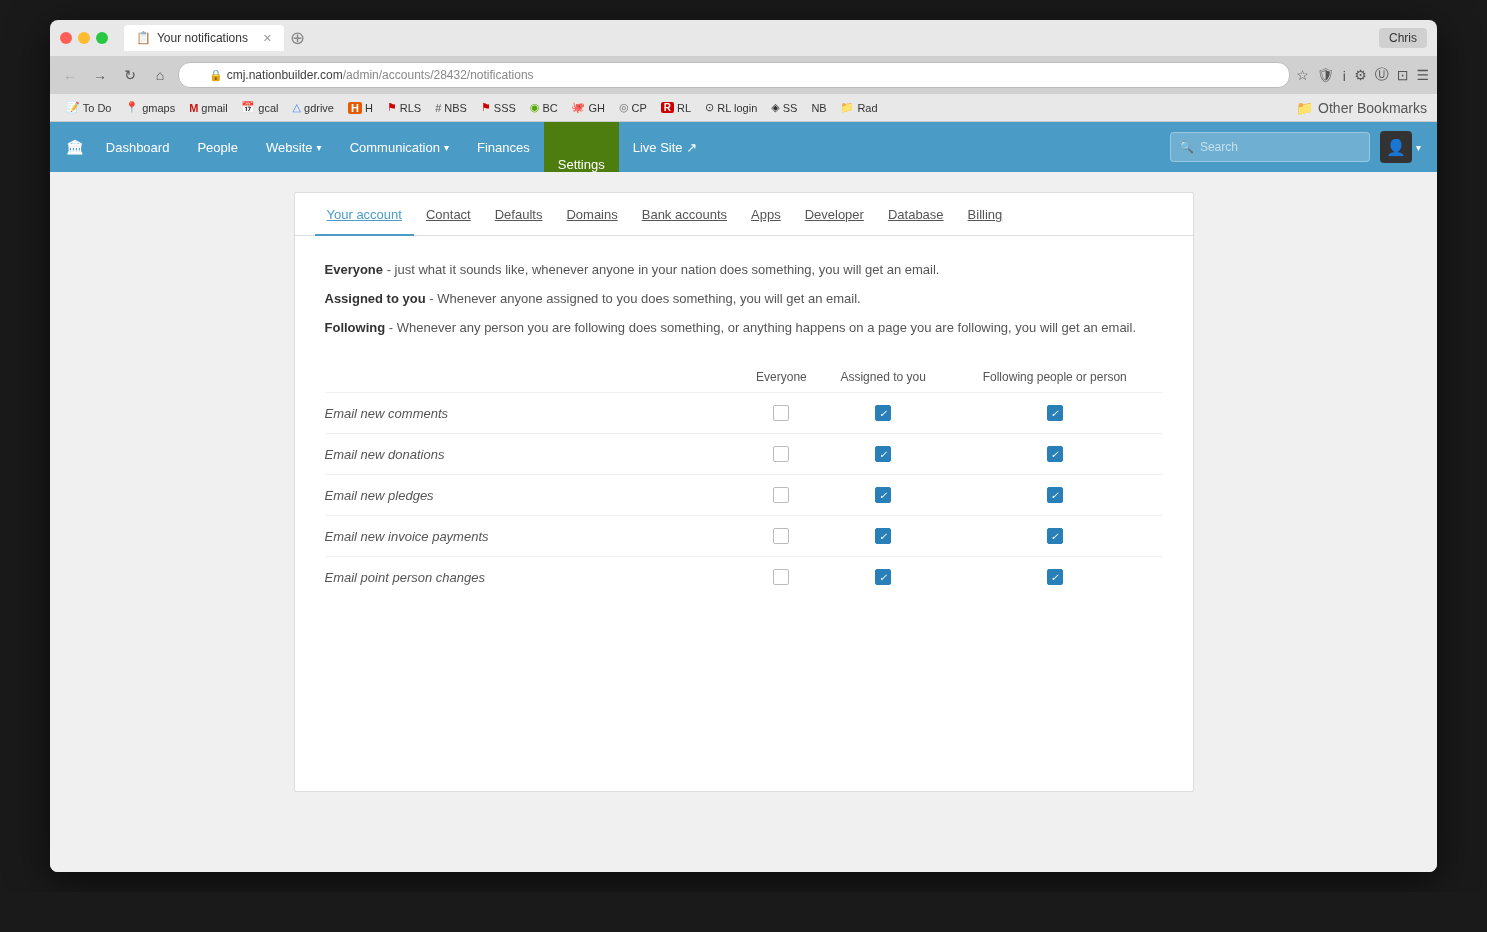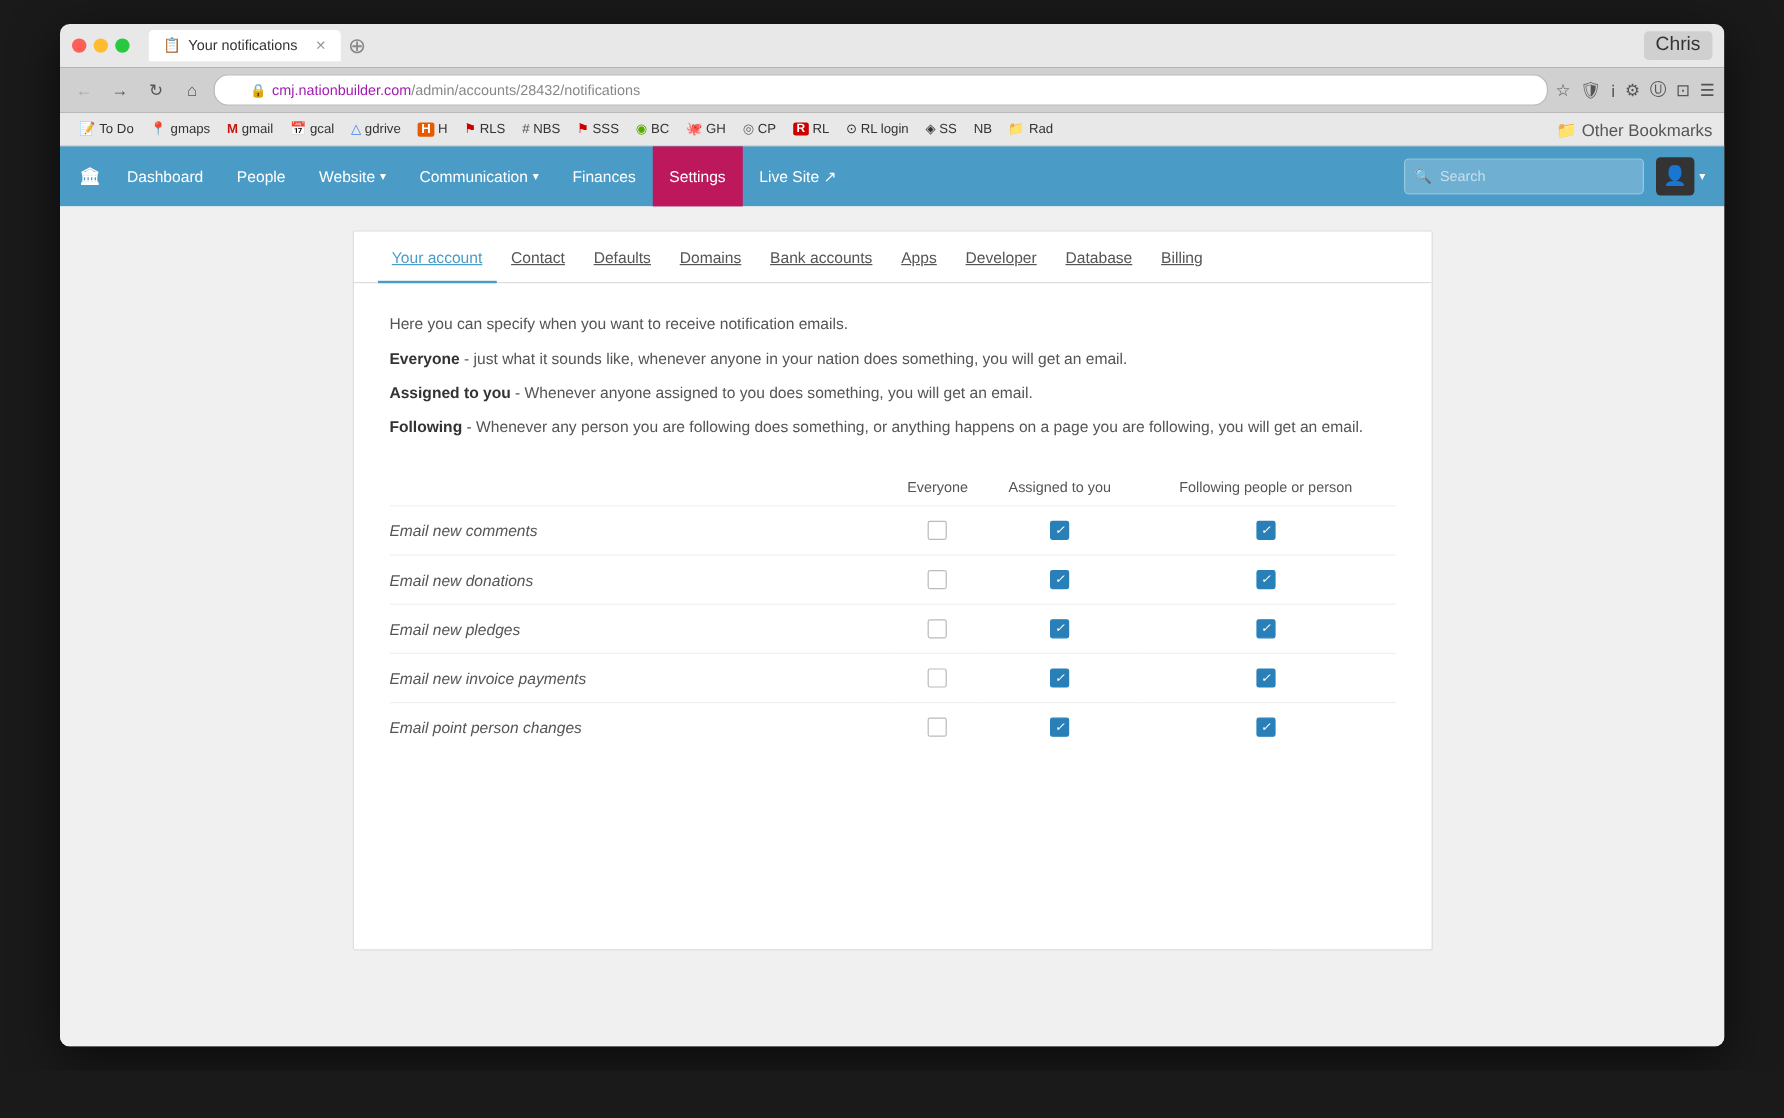--- a/index.html
+++ b/index.html
@@ -34,21 +34,21 @@
       font-size: 12px;
       color: #333;
       display: flex;
       align-items: center;
       gap: 6px;
       min-width: 160px;
     }
     .tab-icon { font-size: 12px; }
     .tab-close { margin-left: auto; color: #999; cursor: pointer; font-size: 11px; }
     .new-tab-btn { background: none; border: none; color: #888; font-size: 18px; cursor: pointer; padding: 0 6px; }
-    .browser-user { margin-left: auto; font-size: 16px; color: #333; background: #d0d0d0; border-radius: 4px; padding: 3px 10px; }
+    .browser-user { margin-left: auto; font-size: 12px; color: #333; background: #d0d0d0; border-radius: 4px; padding: 3px 10px; }
 
     
     .browser-addressbar {
       background: #d0d0d0;
       height: 38px;
       display: flex;
       align-items: center;
       padding: 0 8px;
       gap: 6px;
     }
@@ -96,21 +96,21 @@
       display: flex; align-items: center; gap: 8px;
       color: #fff; font-size: 14px; font-weight: 600;
       margin-right: 8px;
     }
     .nav-item {
       color: #fff; padding: 0 14px; height: 50px;
       display: flex; align-items: center; font-size: 13px;
       cursor: pointer; text-decoration: none;
       position: relative;
     }
-    .nav-item.active { background: #be185d; }
+    .nav-item.active { background: #4d7c0f; align-items: flex-end; }
     .nav-item-arrow { font-size: 10px; margin-left: 4px; }
     .nav-search {
       margin-left: auto;
       background: rgba(255,255,255,0.2);
       border: 1px solid rgba(255,255,255,0.3);
       border-radius: 4px;
       height: 30px;
       width: 200px;
       display: flex; align-items: center; padding: 0 8px; gap: 6px;
     }
@@ -267,21 +267,21 @@
   </div>
 
   <div class="browser-addressbar">
     <button class="nav-btn disabled">←</button>
     <button class="nav-btn">→</button>
     <button class="nav-btn">↻</button>
     <button class="nav-btn">⌂</button>
     <div class="url-wrapper">
       <span style="color:#3d8b3d; font-size:11px;">🔒</span>
       <span>
-        <span style="color:#a21caf;">cmj.nationbuilder.com</span><span style="color:#888;">/admin/accounts/28432/notifications</span>
+        <span style="color:#404040;">cmj.nationbuilder.com</span><span style="color:#888;">/admin/accounts/28432/notifications</span>
       </span>
     </div>
     <div class="browser-icons">
       <span title="Bookmark">☆</span>
       <span>🛡</span>
       <span>ℹ</span>
       <span>⚙</span>
       <span>Ⓤ</span>
       <span>⊡</span>
       <span>☰</span>
@@ -428,21 +428,20 @@
           <div class="primary-tab">
             <span>Database</span>
           </div>
           <div class="primary-tab">
             <span>Billing</span>
           </div>
         </div>
 
 
         <div class="main-section">
-          <p class="description-text">Here you can specify when you want to receive notification emails.</p>
           <p class="description-text">
             <strong>Everyone</strong><span> - just what it sounds like, whenever anyone in your nation does something, you will get an email.</span>
           </p>
           <p class="description-text">
             <strong>Assigned to you</strong><span> - Whenever anyone assigned to you does something, you will get an email.</span>
           </p>
           <p class="description-text">
             <strong>Following</strong><span> - Whenever any person you are following does something, or anything happens on a page you are following, you will get an email.</span>
           </p>
 

